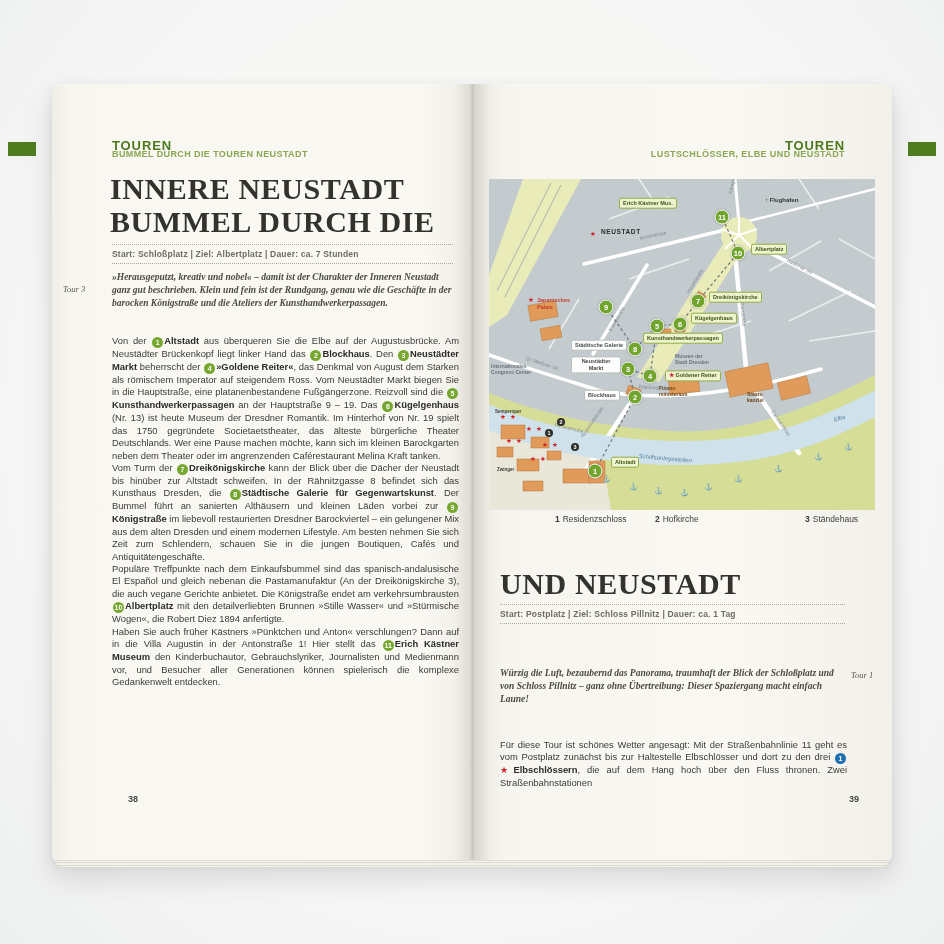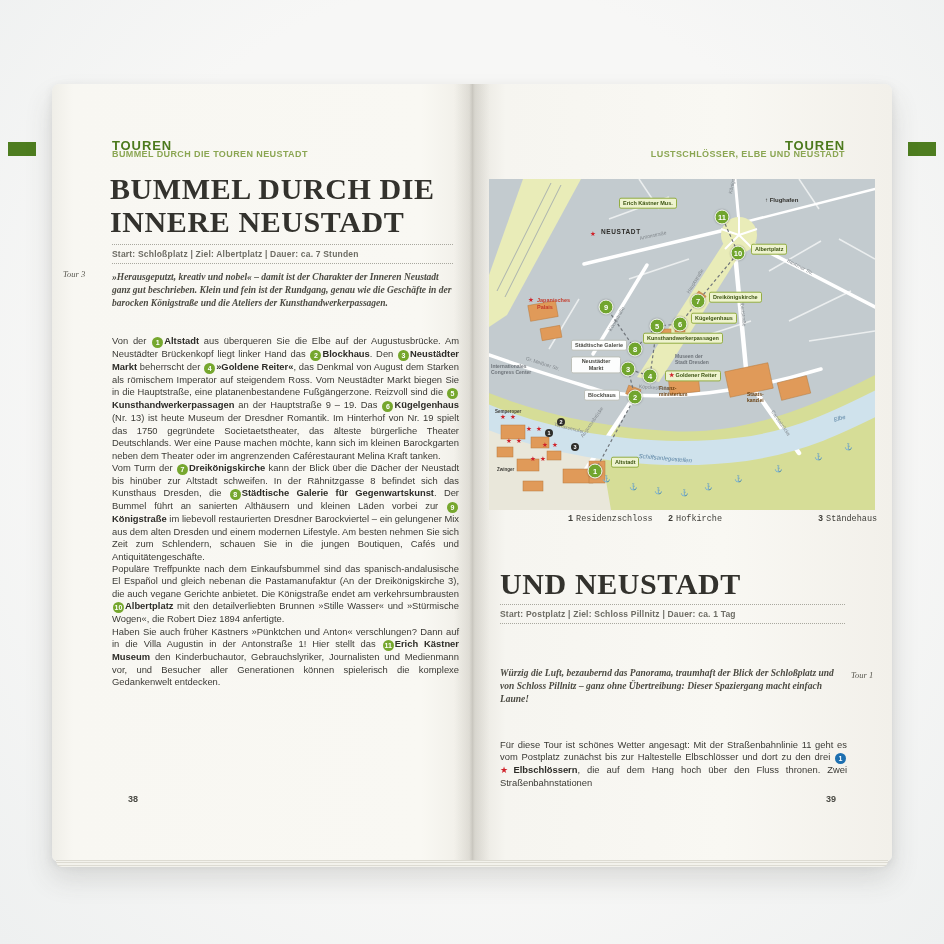--- a/index.html
+++ b/index.html
@@ -58,45 +58,45 @@
   .mt.red{color:#c43a2a;font-weight:bold;font-size:5.5px;}
   .mt.dark{color:#6b4213;font-weight:bold;font-size:5px;}
   .mt.water{color:#5b84a4;font-size:6px;font-style:italic;}
   .mt.street{color:#82888d;font-size:5px;}
   .mt.tiny{color:#3c3b36;font-size:4.5px;font-weight:bold;}
   .mt.dest{font-weight:bold;color:#33322e;font-size:6px;}
   .rs{position:absolute;color:#d0232b;font-size:6.5px;transform:translate(-50%,-50%);z-index:5;}
   .chip{position:absolute;width:8px;height:8px;border-radius:50%;background:#2f2e2a;color:#fff;
     font-size:5.5px;line-height:8px;text-align:center;transform:translate(-50%,-50%);font-weight:bold;z-index:5;}
   .boat{position:absolute;color:#2f87c4;font-size:7px;transform:translate(-50%,-50%);z-index:4;}
-  #map-legend{position:absolute;left:512px;top:514px;width:386px;height:14px;font-family:Liberation Mono, monospace;}
+  #map-legend{position:absolute;left:499px;top:514px;width:386px;height:14px;}
   .leg{position:absolute;font-size:8.5px;color:#3e3d38;}
   .leg b{margin-right:3px;}
 </style>
 </head>
 <body>
 
 <div class="tab" style="left:8px;top:142px;"></div>
 <div class="tab" style="left:908px;top:142px;"></div>
 
 <div class="book">
   <div class="page left"></div>
   <div class="page right"></div>
   <div class="gutter"></div>
   <div class="pedges"></div>
 </div>
 
 <div class="abs kick" style="left:112px;top:138px;">TOUREN</div>
 <div class="abs kicksub" style="left:112px;top:149px;">BUMMEL DURCH DIE TOUREN NEUSTADT</div>
 <div class="abs title" style="left:110px;top:172px;width:350px;">
+  <div>INNERE NEUSTADT</div>
   <div>BUMMEL DURCH DIE</div>
-  <div>INNERE NEUSTADT</div>
 </div>
 <div class="abs meta" style="left:112px;top:244px;width:341px;">Start: Schloßplatz | Ziel: Albertplatz | Dauer: ca. 7 Stunden</div>
-<div class="abs tourlbl" style="left:63px;top:269px;">Tour 3</div>
+<div class="abs tourlbl" style="left:63px;top:284px;">Tour 3</div>
 <div class="abs intro" style="left:112px;top:271px;width:347px;">»Herausgeputzt, kreativ und nobel« – damit ist der Charakter der Inneren Neustadt ganz gut beschrieben. Klein und fein ist der Rundgang, genau wie die Geschäfte in der barocken Königstraße und die Ateliers der Kunsthandwerkerpassagen.</div>
 <div class="abs body" style="left:112px;top:335px;width:347px;">
     <div class="bp">Von der <span class="inum">1</span><b>Altstadt</b> aus überqueren Sie die Elbe auf der Augustusbrücke. Am Neustädter Brückenkopf liegt linker Hand das <span class="inum">2</span><b>Blockhaus</b>. Den <span class="inum">3</span><b>Neustädter Markt</b> beherrscht der <span class="inum">4</span><b>»Goldene Reiter«</b>, das Denkmal von August dem Starken als römischem Imperator auf steigendem Ross. Vom Neustädter Markt biegen Sie in die Hauptstraße, eine platanenbestandene Fußgängerzone. Reizvoll sind die <span class="inum">5</span><b>Kunsthandwerkerpassagen</b> an der Hauptstraße 9 – 19. Das <span class="inum">6</span><b>Kügelgenhaus</b> (Nr. 13) ist heute Museum der Dresdner Romantik. Im Hinterhof von Nr. 19 spielt das 1750 gegründete Societaetstheater, das älteste bürgerliche Theater Deutschlands. Wer eine Pause machen möchte, kann sich im kleinen Barockgarten neben dem Theater oder im angrenzenden Café­restaurant Melina Kraft tanken.</div>
     <div class="bp">Vom Turm der <span class="inum">7</span><b>Dreikönigskirche</b> kann der Blick über die Dächer der Neustadt bis hinüber zur Altstadt schweifen. In der Rähnitzgasse 8 befindet sich das Kunsthaus Dresden, die <span class="inum">8</span><b>Städtische Galerie für Gegenwartskunst</b>. Der Bummel führt an sanierten Althäusern und kleinen Läden vorbei zur <span class="inum">9</span><b>Königstraße</b> im liebevoll restaurierten Dresdner Barockviertel – ein gelungener Mix aus dem alten Dresden und einem modernen Lifestyle. Am besten nehmen Sie sich Zeit zum Schlendern, schauen Sie in die jungen Boutiquen, Cafés und Antiquitätengeschäfte.</div>
     <div class="bp">Populäre Treffpunkte nach dem Einkaufsbummel sind das spanisch-andalusische El Español und gleich nebenan die Pastamanufaktur (An der Dreikönigskirche 3), die auch vegane Gerichte anbietet. Die Königstraße endet am verkehrsumbrausten <span class="inum">10</span><b>Albertplatz</b> mit den detailverliebten Brunnen »Stille Wasser« und »Stürmische Wogen«, die Robert Diez 1894 anfertigte.</div>
     <div class="bp">Haben Sie auch früher Kästners »Pünktchen und Anton« verschlungen? Dann auf in die Villa Augustin in der Antonstraße 1! Hier stellt das <span class="inum">11</span><b>Erich Kästner Museum</b> den Kinderbuchautor, Gebrauchslyriker, Journalisten und Medienmann vor, und Besucher aller Generationen können spielerisch die komplexe Gedankenwelt entdecken.</div>
   </div>
 <div class="abs pagenum" style="left:128px;top:794px;">38</div>
 
 <div class="abs kick" style="left:500px;top:138px;width:345px;text-align:right;">TOUREN</div>
@@ -246,13 +246,13 @@
 
 <div class="abs title" style="left:500px;top:567px;width:360px;">
   <div>UND NEUSTADT</div>
 </div>
 <div class="abs meta" style="left:500px;top:604px;width:345px;">Start: Postplatz | Ziel: Schloss Pillnitz | Dauer: ca. 1 Tag</div>
 <div class="abs tourlbl" style="left:851px;top:670px;">Tour 1</div>
 <div class="abs intro" style="left:500px;top:667px;width:347px;">Würzig die Luft, bezaubernd das Panorama, traumhaft der Blick der Schloßplatz und von Schloss Pillnitz – ganz ohne Übertreibung: Dieser Spaziergang macht einfach Laune!</div>
 <div class="abs body" style="left:500px;top:739px;width:347px;">
     <div class="bp">Für diese Tour ist schönes Wetter angesagt: Mit der Straßenbahnlinie 11 geht es vom Postplatz zunächst bis zur Haltestelle Elbschlösser und dort zu den drei <span class="inum blue">1</span><span class="rstar-inline">★</span><b>Elbschlössern</b>, die auf dem Hang hoch über den Fluss thronen. Zwei Straßenbahnstationen</div>
   </div>
-<div class="abs pagenum" style="left:826px;top:794px;width:20px;text-align:left;">39</div>
+<div class="abs pagenum" style="left:844px;top:794px;width:20px;text-align:center;">39</div>
 
 </body></html>

